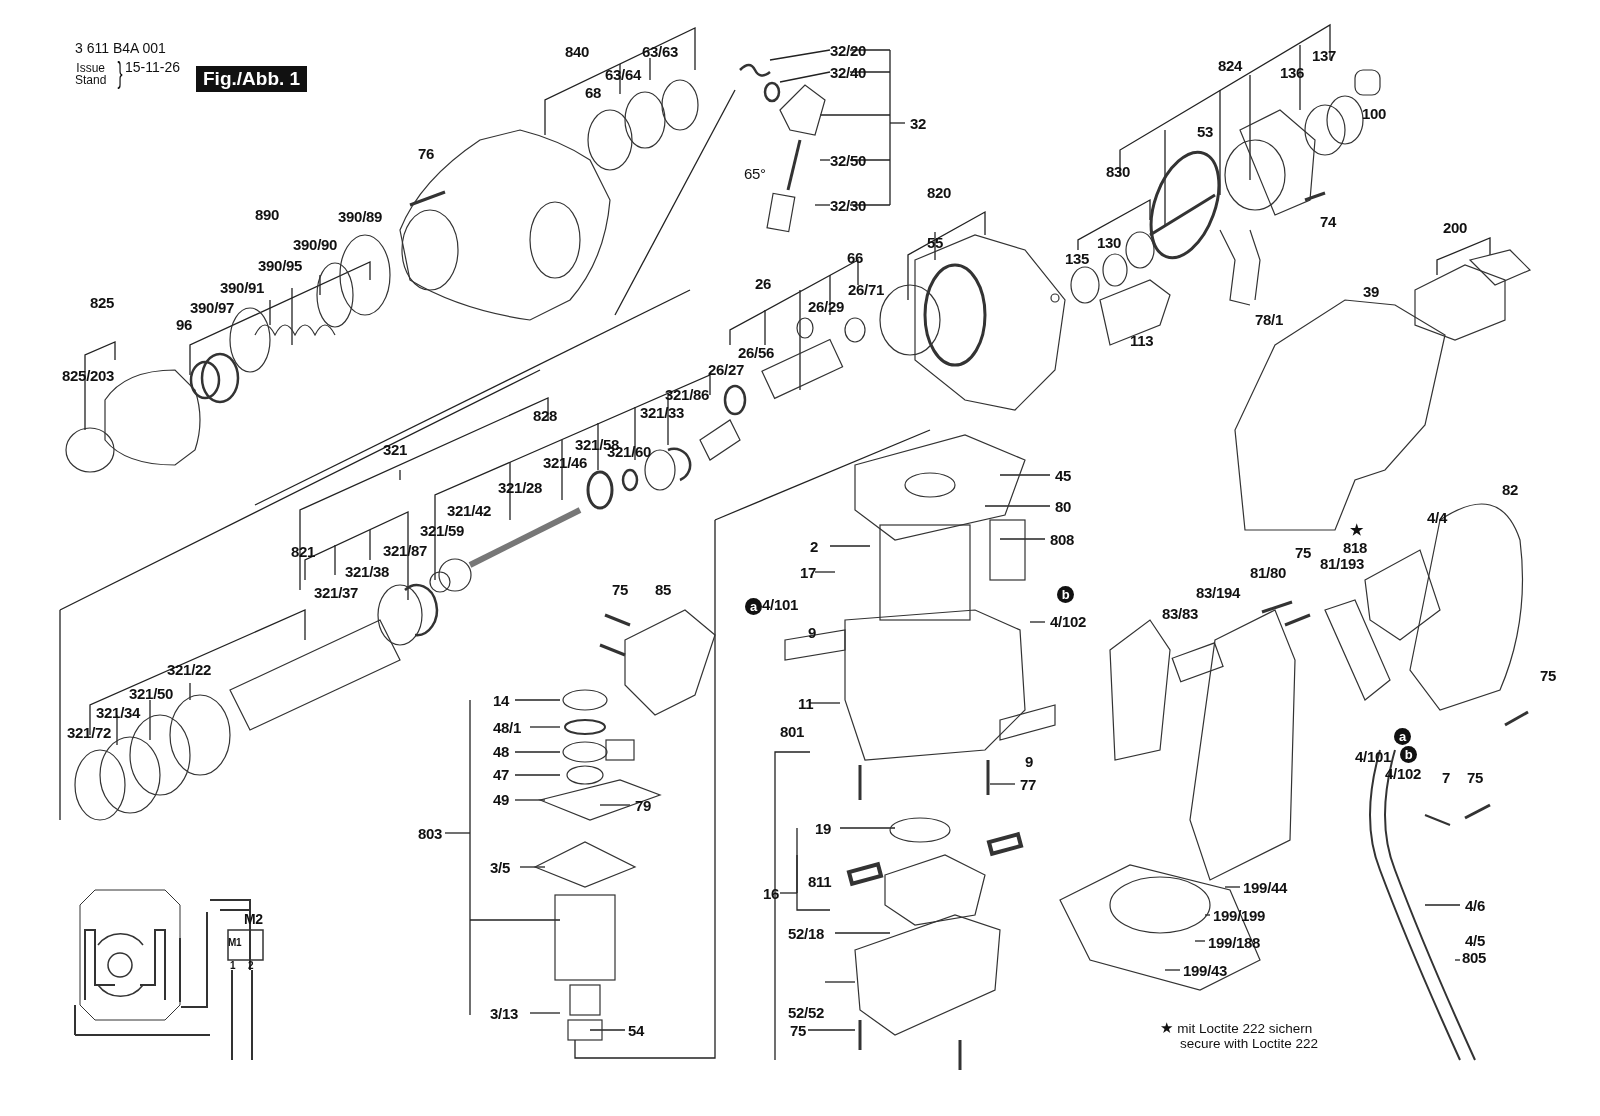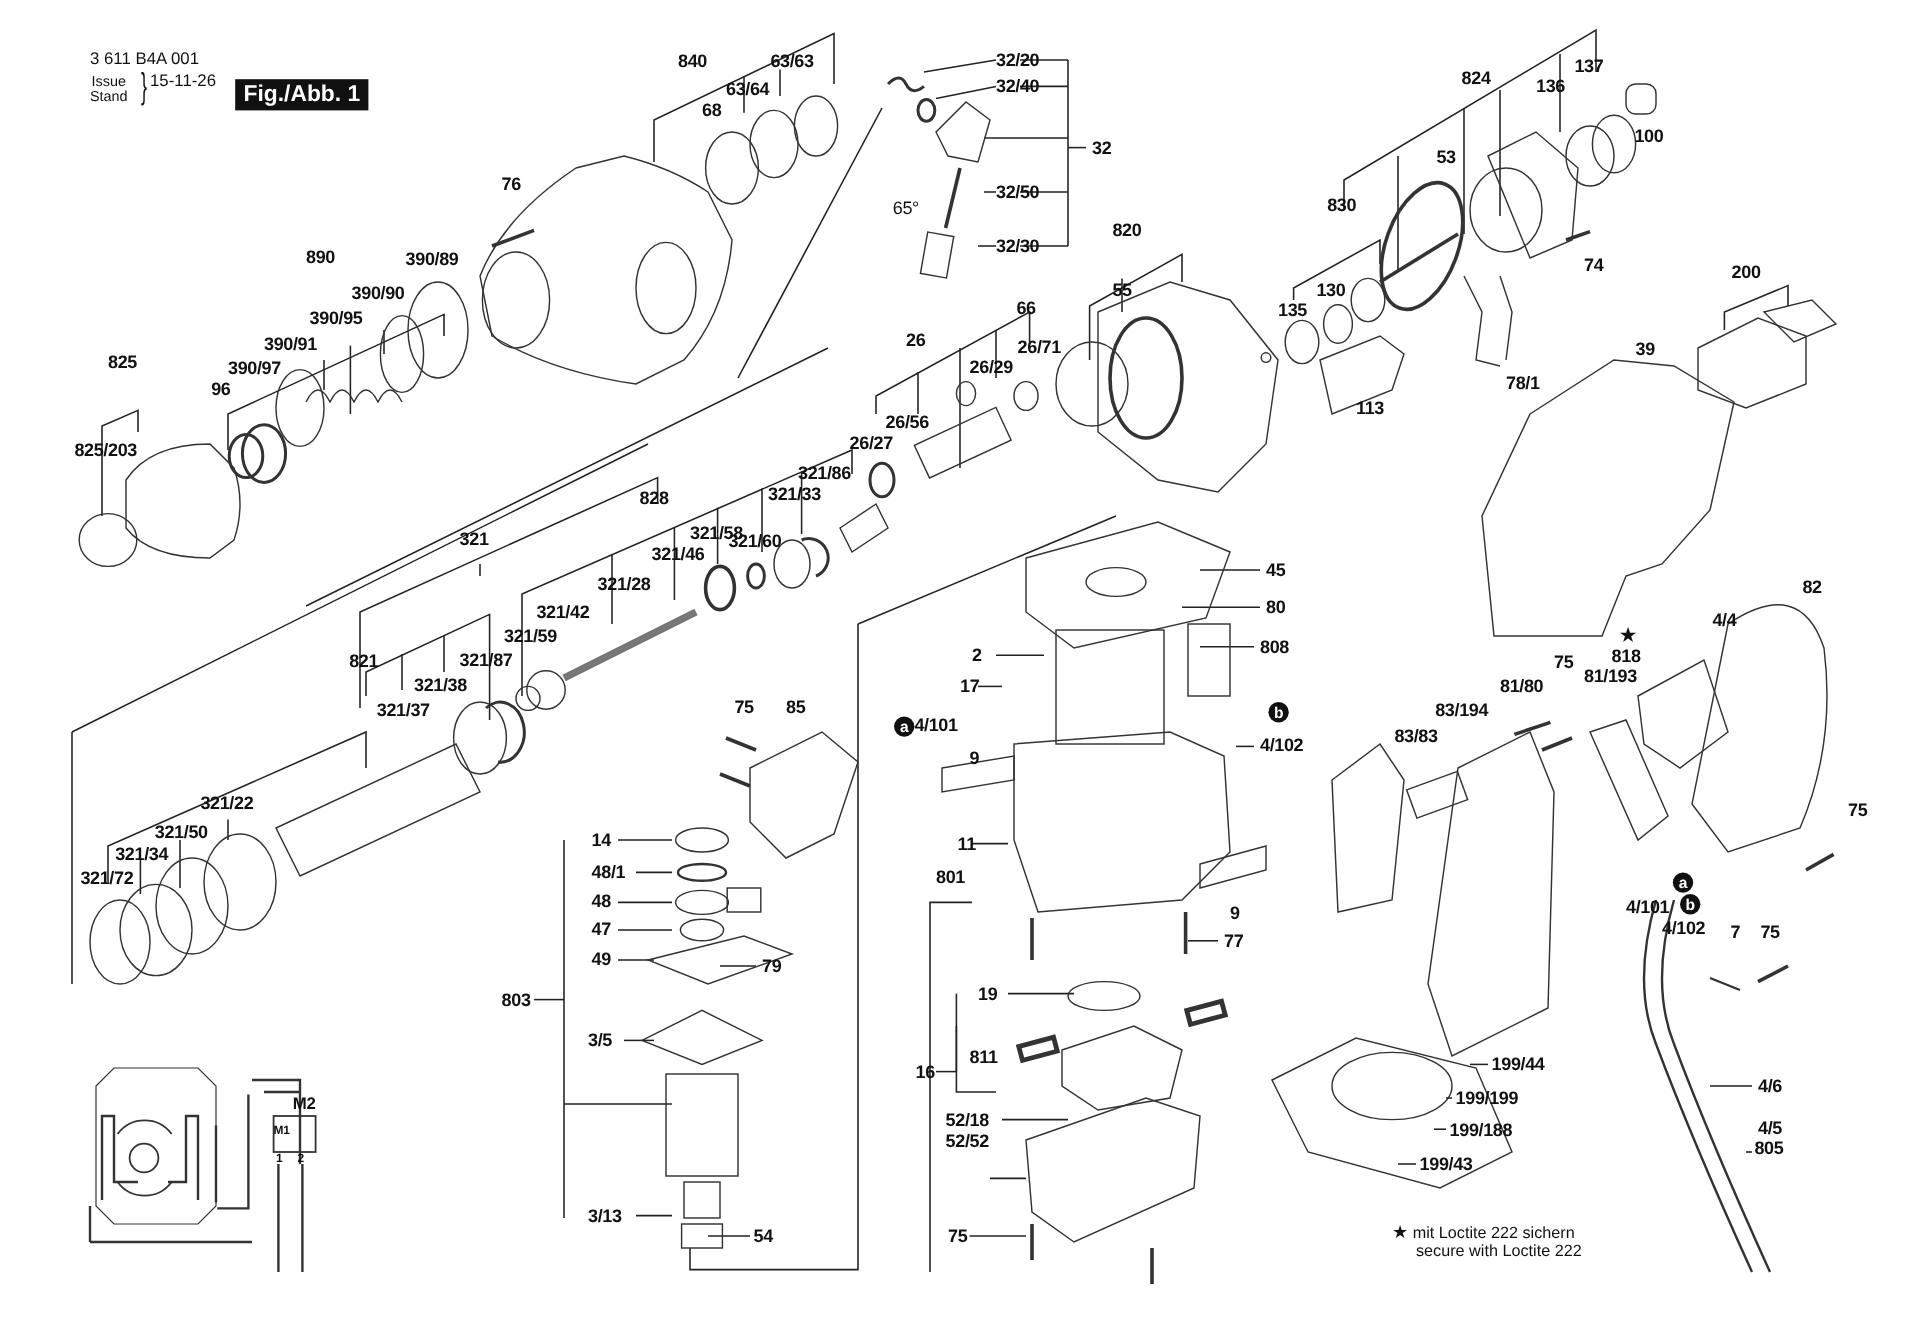--- a/index.html
+++ b/index.html
@@ -374,21 +374,21 @@
   <span class="lbl" style="left:1050px;top:614px">4/102</span>
   <span class="lbl" style="left:808px;top:625px">9</span>
   <span class="lbl" style="left:798px;top:696px">11</span>
   <span class="lbl" style="left:780px;top:724px">801</span>
   <span class="lbl" style="left:1025px;top:754px">9</span>
   <span class="lbl" style="left:1020px;top:777px">77</span>
   <span class="lbl" style="left:815px;top:821px">19</span>
   <span class="lbl" style="left:808px;top:874px">811</span>
   <span class="lbl" style="left:763px;top:886px">16</span>
   <span class="lbl" style="left:788px;top:926px">52/18</span>
-  <span class="lbl" style="left:788px;top:944px">52/52</span>
+  <span class="lbl" style="left:788px;top:1005px">52/52</span>
   <span class="lbl" style="left:790px;top:1023px">75</span>
 
   <span class="lbl" style="left:1502px;top:482px">82</span>
   <span class="lbl" style="left:1427px;top:510px">4/4</span>
   <span class="lbl star" style="left:1350px;top:522px">★</span>
   <span class="lbl" style="left:1343px;top:540px">818</span>
   <span class="lbl" style="left:1295px;top:545px">75</span>
   <span class="lbl" style="left:1250px;top:565px">81/80</span>
   <span class="lbl" style="left:1320px;top:556px">81/193</span>
   <span class="lbl" style="left:1196px;top:585px">83/194</span>

